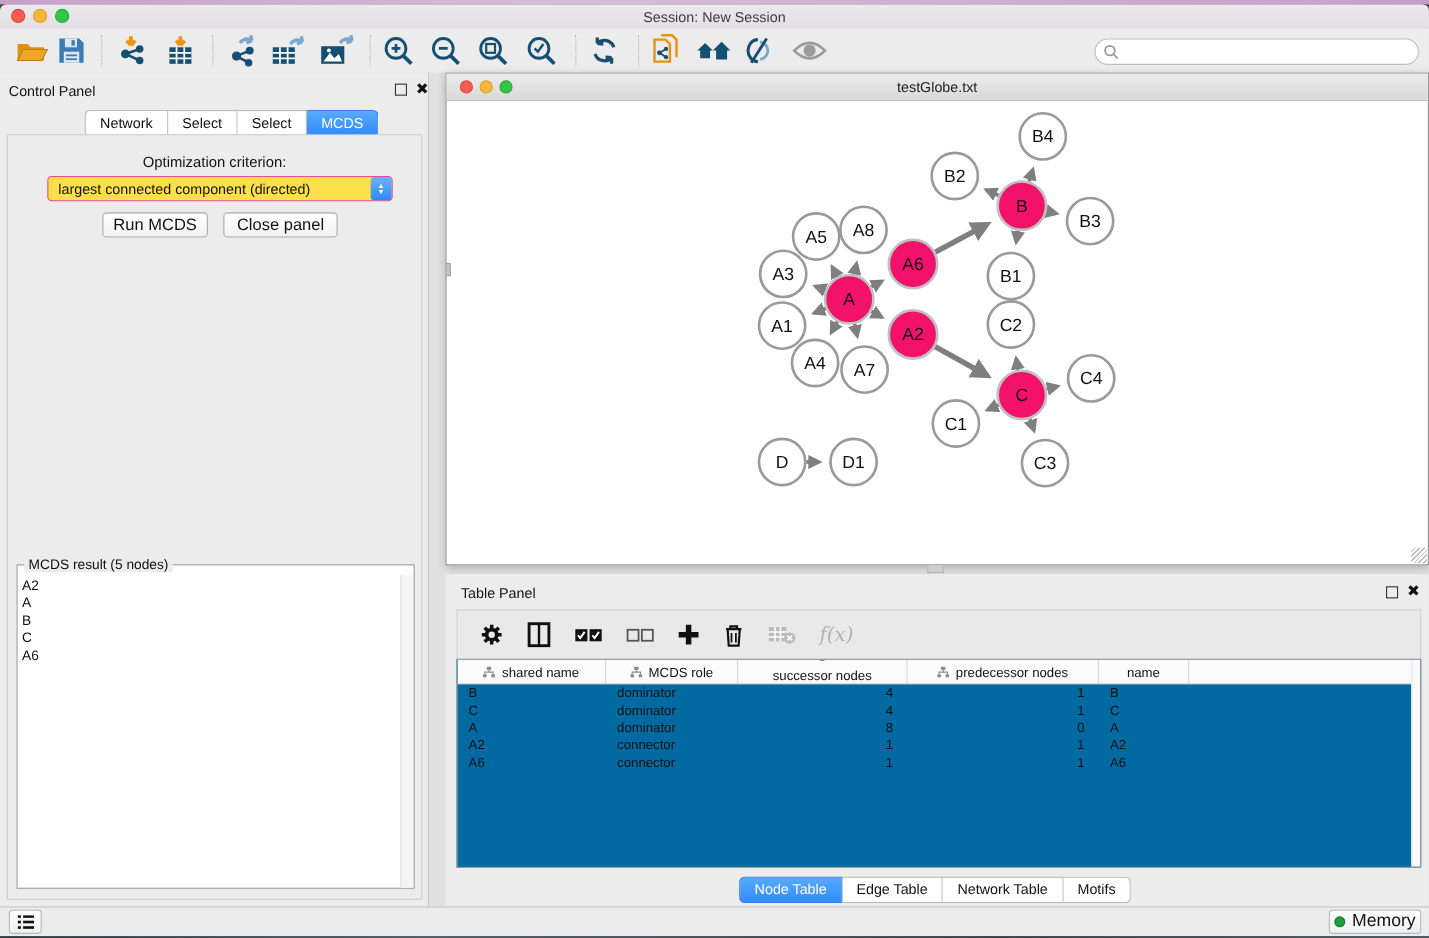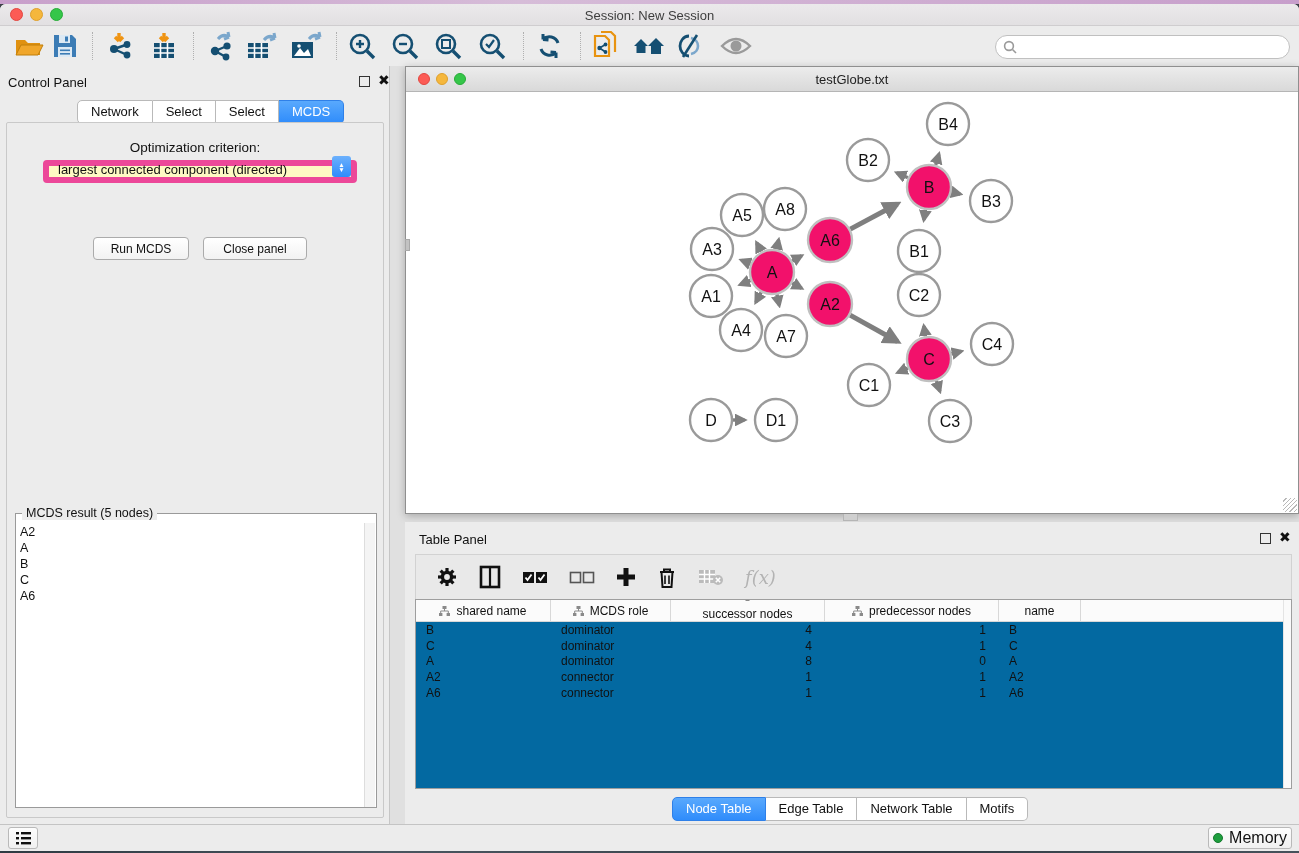--- a/index.html
+++ b/index.html
@@ -50,30 +50,30 @@
   .seg { border:1px solid #b9b9b9; border-left:none; background:#fff; color:#111;
          font-size:13px; padding:3px 13px 4px; cursor:default; white-space:nowrap; }
   .seg:first-child { border-left:1px solid #b9b9b9; border-radius:5px 0 0 5px; }
   .seg:last-child { border-radius:0 5px 5px 0; }
   .seg.active { background:linear-gradient(#59a9fd,#2f8cfb); border-color:#2f80e8; color:#fff; }
   #cp-tabs { left:77px; top:34px; }
 
   #cp-content { left:6px; top:56px; width:378px; height:746px; max-height:696px;
     background:#ececec; border:1px solid #c9c9c9; border-radius:2px; height:696px; }
   #opt-label { width:100%; top:17px; text-align:center; font-size:13.5px; color:#111; }
-  #criterion { left:36px; top:37px; width:314px; height:23px; background:#fef9c3;
-    border:6px solid #ec4899; border-radius:4px; display:flex; align-items:flex-end; }
+  #criterion { left:36px; top:37px; width:314px; height:23px; background:#fde047;
+    border:1px solid #ec4899; border-radius:4px; display:flex; align-items:center; }
   #criterion-value { flex:1; font-size:13px; padding-left:9px; color:#111; white-space:nowrap; }
   #criterion-stepper { width:19px; height:21px; border-radius:3px;
     background:linear-gradient(#6cb1fd,#2e8bfb); display:flex; flex-direction:column;
     align-items:center; justify-content:center; color:#fff; }
   #criterion-stepper span { font-size:6.5px; line-height:5px; }
   .cp-btn { top:70px; height:23px; background:linear-gradient(#ffffff,#f2f2f2);
-    border:1px solid #ababab; border-radius:4px; font-size:12px; color:#111;
-    display:flex; align-items:center; justify-content:center; padding:0 6px;margin-top:44px; }
+    border:1px solid #ababab; border-radius:4px; font-size:15px; color:#111;
+    display:flex; align-items:center; justify-content:center; padding:0 6px; }
   #run-btn { left:86px; width:96px; } #close-panel-btn { left:196px; width:104px; }
 
   #result-box { left:8px; top:390px; width:362px; height:295px; background:#fff;
     border:1px solid #9a9a9a; }
   #result-legend { left:6px; top:-8px; background:#ececec; padding:0 4px; font-size:12.5px; color:#111; }
   #result-list { left:4px; top:10px; font-size:12.5px; color:#111; line-height:16px; }
   #result-scrollbar { right:1px; top:9px; width:11px; height:284px; background:#f4f4f4;
     border-left:1px solid #ddd; }
 
   

